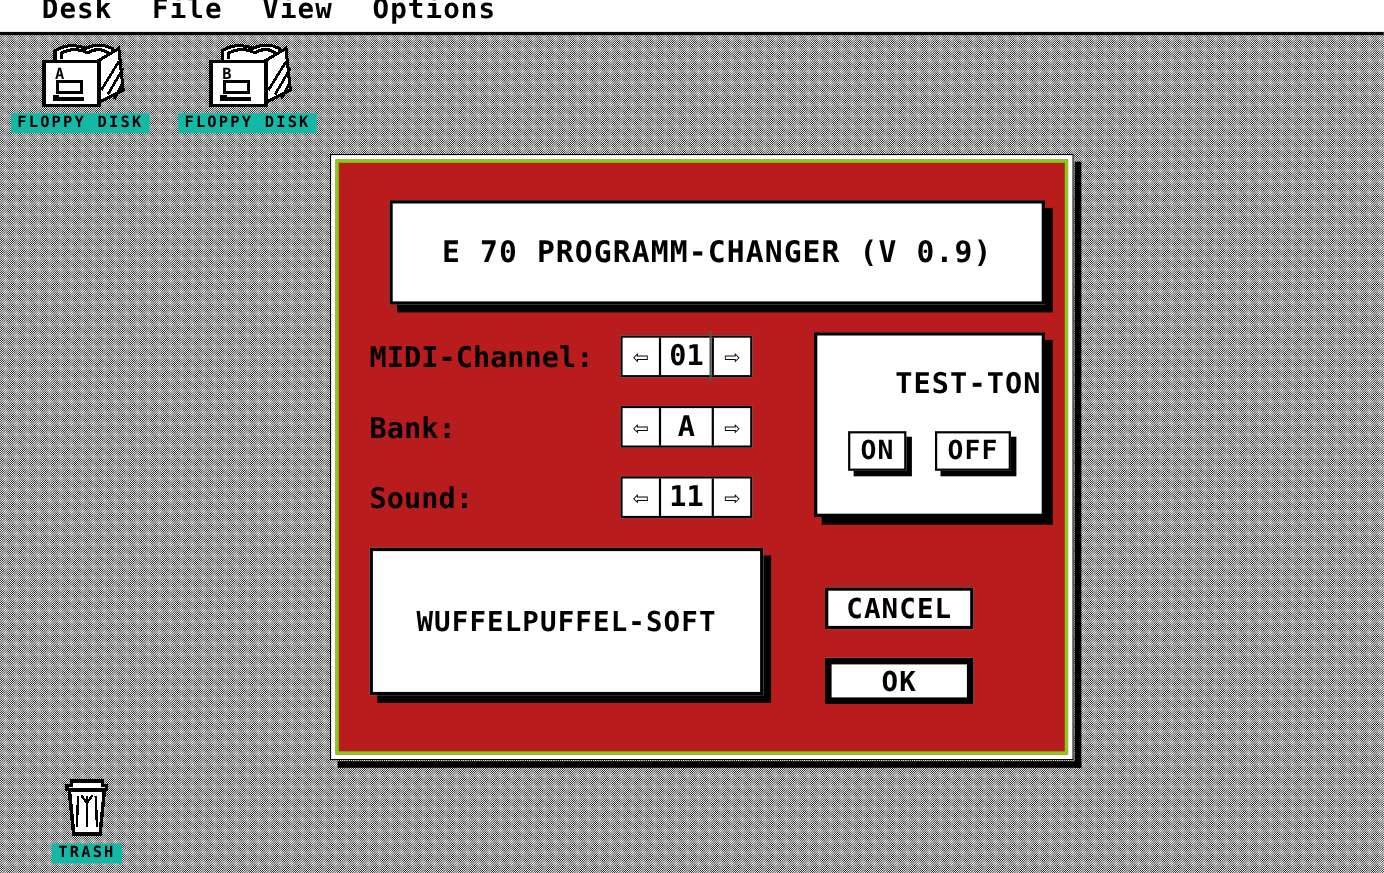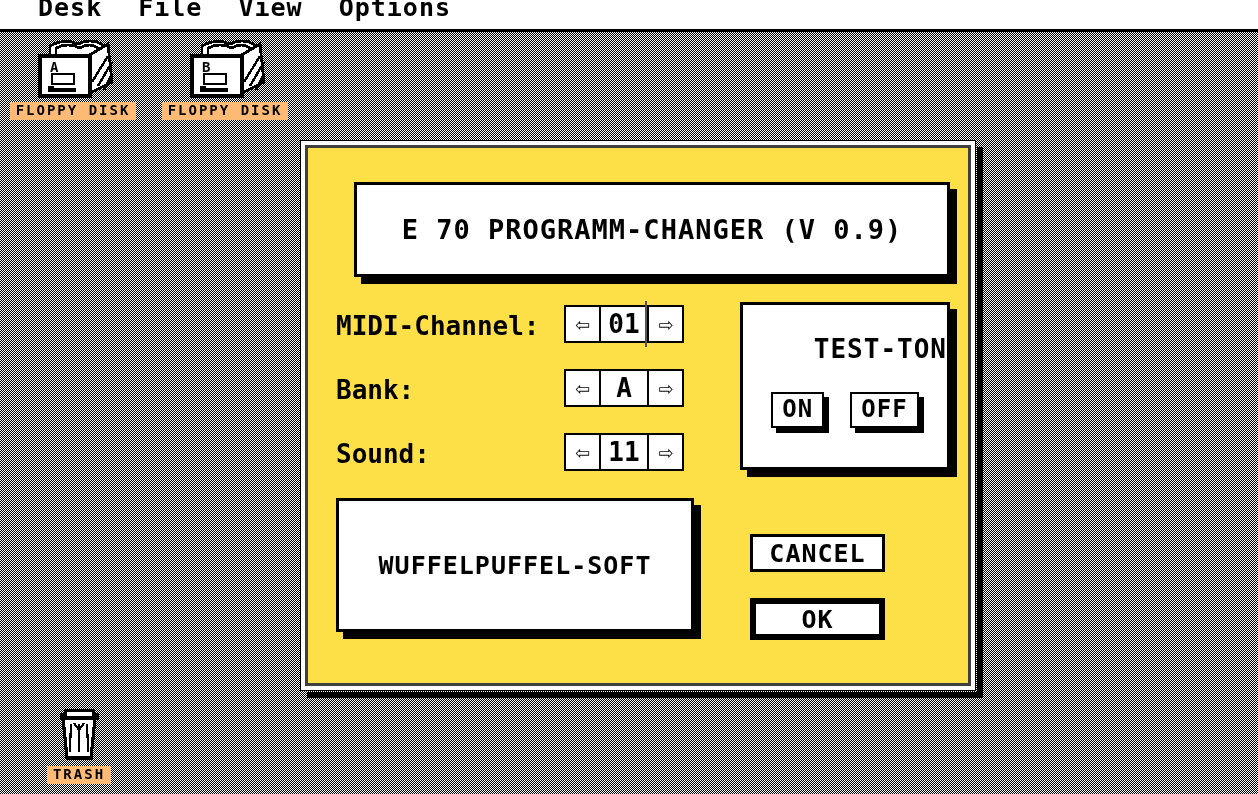--- a/index.html
+++ b/index.html
@@ -72,21 +72,21 @@
   }
   .icon-glyph {
     width: 130px;
     height: 62px;
     display: flex;
     align-items: flex-end;
     justify-content: center;
   }
   .icon-label {
     display: inline-block;
-    background: #fdba74;
+    background: #14b8a6;
     color: #000;
     font-size: 14px;
     font-weight: bold;
     letter-spacing: 2px;
     line-height: 15px;
     padding: 1px 6px 2px 6px;
     white-space: nowrap;
   }
 
   
@@ -98,22 +98,22 @@
     height: 551px;
     background: #ffffff;
     border: 1px solid #000;
     box-sizing: border-box;
     padding: 4px;
   }
   .dialog-inner {
     position: relative;
     width: 100%;
     height: 100%;
-    background: #fde047;
-    border: 3px solid #404040;
+    background: #b91c1c;
+    border: 3px solid #84cc16;
     box-sizing: border-box;
   }
   .dialog-shadow {
     position: absolute;
     left: 307px;
     top: 692px;
     width: 676px;
     height: 6px;
     background: #000;
   }

